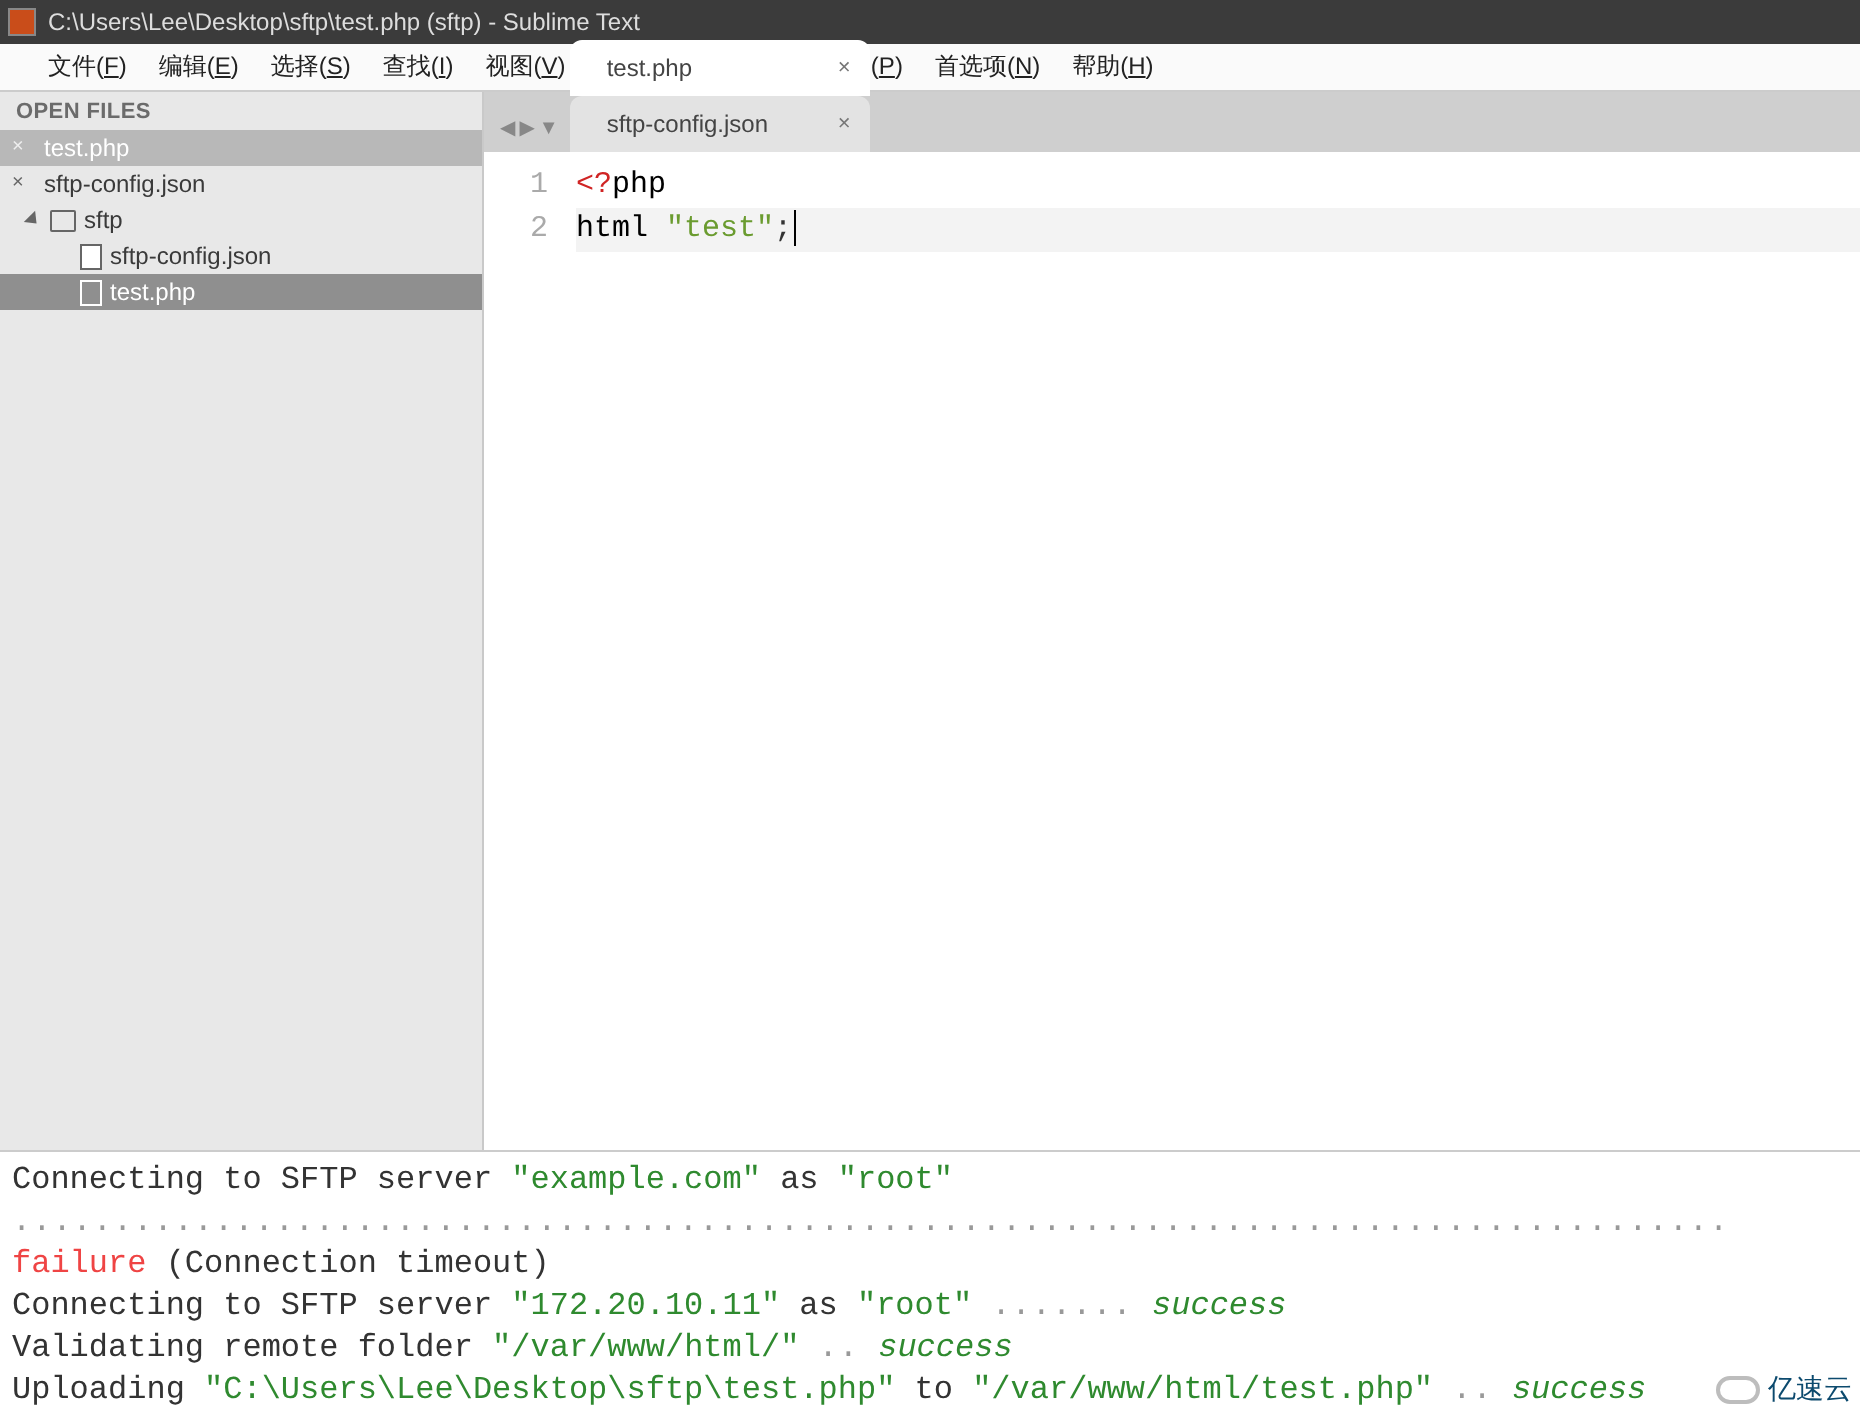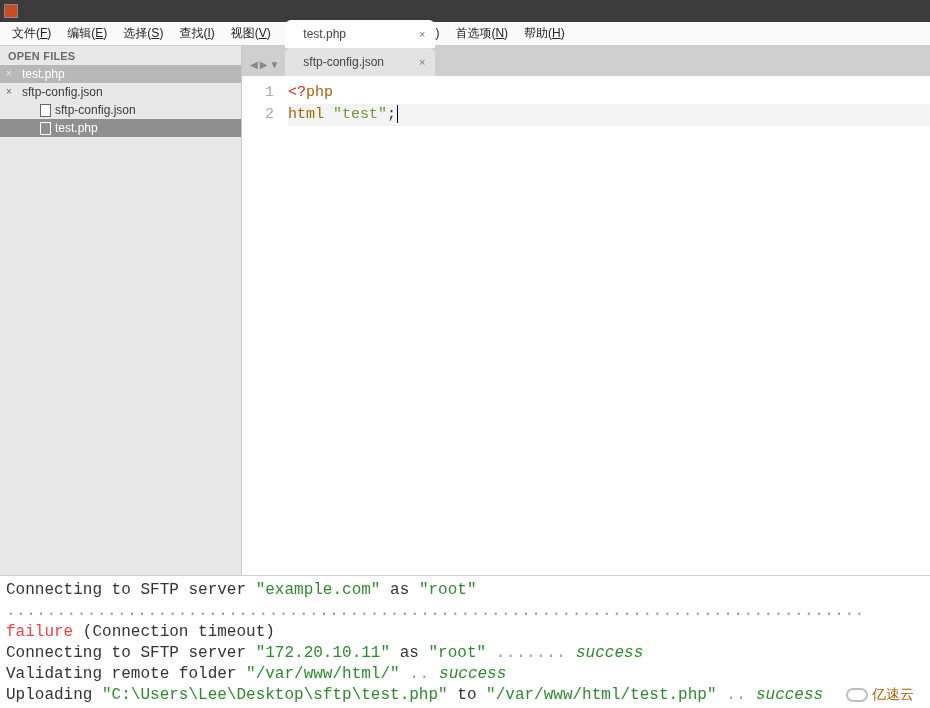--- a/index.html
+++ b/index.html
@@ -32,21 +32,21 @@
   margin-right: 6px;
 }
 
 
 .menubar {
   height: 24px;
   background: #fafafa;
   border-bottom: 1px solid #ccc;
   display: flex;
   align-items: flex-start;
-  padding: 0 4px;
+  padding: 0 16px;
   color: #222;
 }
 .menubar .menu-item {
   padding: 3px 8px;
   cursor: default;
 }
 .menubar .menu-item u { text-decoration: underline; }
 
 
 .main-row {
@@ -183,21 +183,21 @@
 }
 .gutter div { height: 22px; line-height: 22px; }
 .code {
   flex: 1;
   padding: 6px 0 0 4px;
   position: relative;
 }
 .code-line { height: 22px; line-height: 22px; white-space: pre; }
 .code-line.hl { background: #f3f3f3; }
 .tok-tag { color: #d02424; }
-.tok-kw { color: #a16207; margin-top: 20px; }
+.tok-kw { color: #000000; margin-top: 20px; }
 .tok-str { color: #6a9b2f; }
 .tok-punc { color: #333; }
 .cursor {
   display: inline-block;
   width: 1px; height: 18px;
   background: #000;
   vertical-align: middle;
   margin-left: 1px;
 }
 
@@ -213,40 +213,41 @@
   white-space: pre-wrap;
 }
 .c-str { color: #2f8a2f; }
 .c-fail { color: #ef4444; }
 .c-ok { color: #2f8a2f; font-style: italic; }
 .c-dots { color: #999; letter-spacing: 0.5px; }
 
 
 .watermark {
   position: absolute;
-  right: 16px; bottom: 4px;
+  right: 4px; bottom: 4px;
   font-size: 14px;
-  color: #a16207;
+  color: #0c4a6e;
   display: flex;
   align-items: center;
   gap: 4px;
   pointer-events: none;
 }
 .watermark .cloud {
   width: 22px; height: 14px;
   border: 2px solid #bdbdbd;
   border-radius: 10px;
   position: relative;
 }
 </style>
 </head>
 <body>
 
 <div class="titlebar">
   <div class="app-icon"></div>
+  <span>C:\Users\Lee\Desktop\sftp\test.php (sftp) - Sublime Text</span>
 </div>
 
 <div class="menubar" id="menubar">
     <div class="menu-item">文件(<u>F</u>)</div>
     <div class="menu-item">编辑(<u>E</u>)</div>
     <div class="menu-item">选择(<u>S</u>)</div>
     <div class="menu-item">查找(<u>I</u>)</div>
     <div class="menu-item">视图(<u>V</u>)</div>
     <div class="menu-item">跳转(<u>G</u>)</div>
     <div class="menu-item">工具(<u>T</u>)</div>
@@ -256,20 +257,25 @@
   </div>
 
 <div class="main-row">
 
   <div class="sidebar">
     <div class="side-header">OPEN FILES</div>
     <div id="open-files">
         <div class="open-file active"><span class="close-x">×</span><span>test.php</span></div>
         <div class="open-file"><span class="close-x">×</span><span>sftp-config.json</span></div>
       </div>
+    <div class="folder-row">
+      <span class="tri"></span>
+      <span class="folder-icon"></span>
+      <span>sftp</span>
+    </div>
     <div id="folder-files">
         <div class="file-row">
           <span class="file-icon"></span>
           <span>sftp-config.json</span>
         </div>
         <div class="file-row selected">
           <span class="file-icon"></span>
           <span>test.php</span>
         </div>
       </div>

